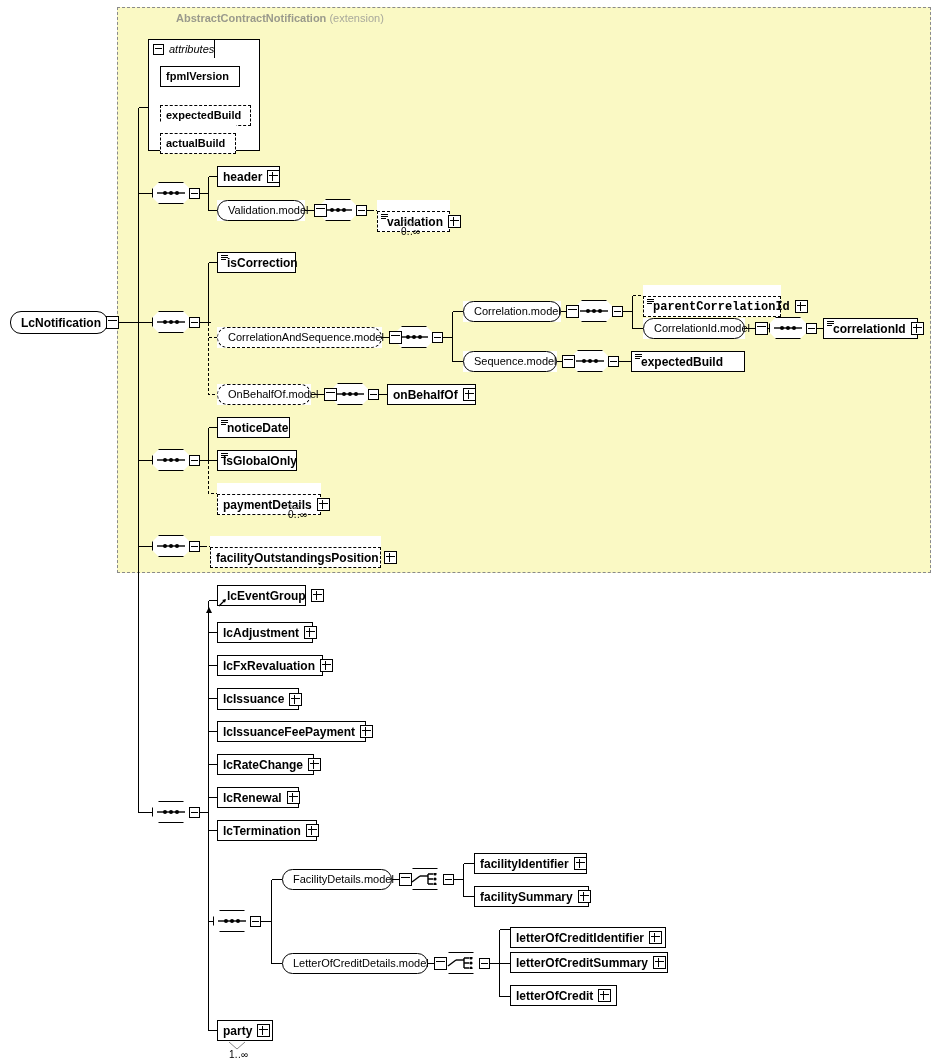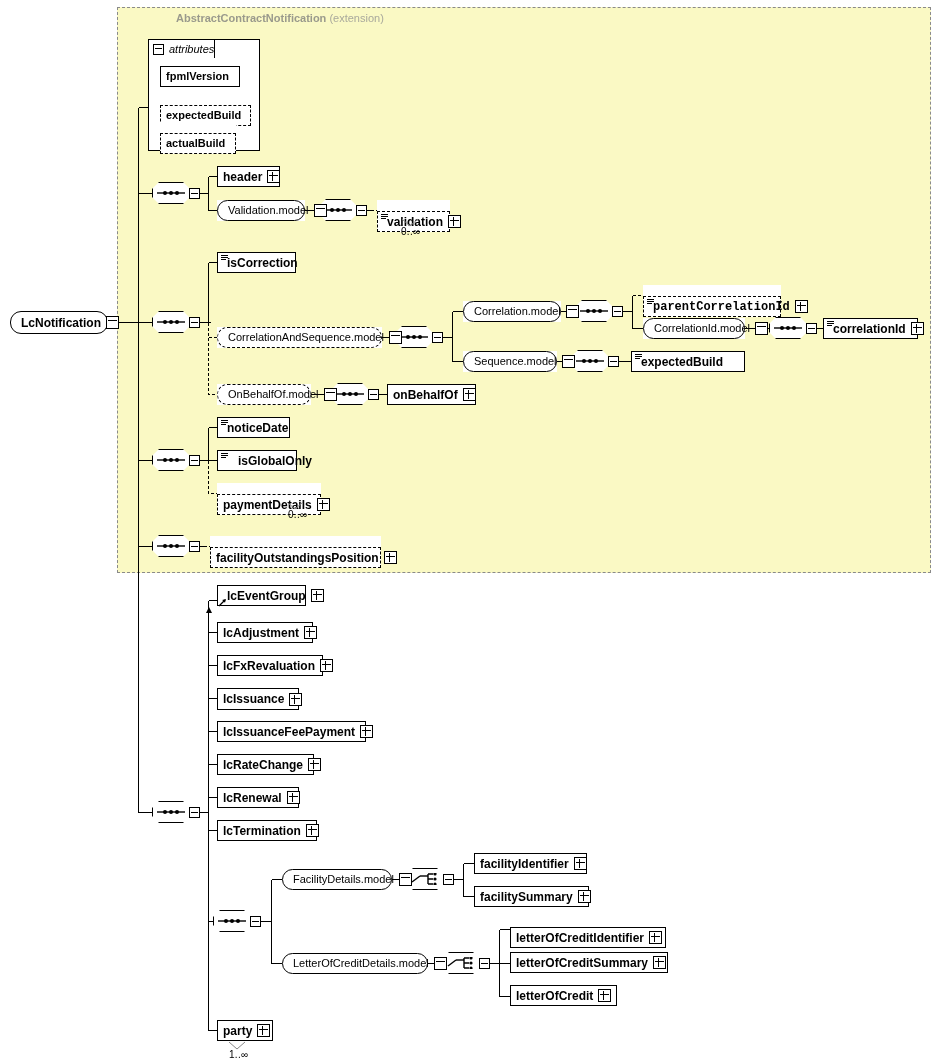--- a/index.html
+++ b/index.html
@@ -543,21 +543,21 @@
           <i></i>
           <i></i>
           <i></i>
         </span>
       <span class="label">noticeDate</span>
     </span>
   </div>
 
   <div class="node elem" style="left:217px;top:450px;width:80px;height:21px;">
     <span class="shadow"></span>
-    <span class="node-inner" style="padding-left:20px;">
+    <span class="node-inner" style="padding-left:5px;">
       <span class="tc">
           <i></i>
           <i></i>
           <i></i>
         </span>
       <span class="label">isGlobalOnly</span>
     </span>
   </div>
 
   <div class="node elem opt" style="left:217px;top:483px;width:104px;height:21px;">

